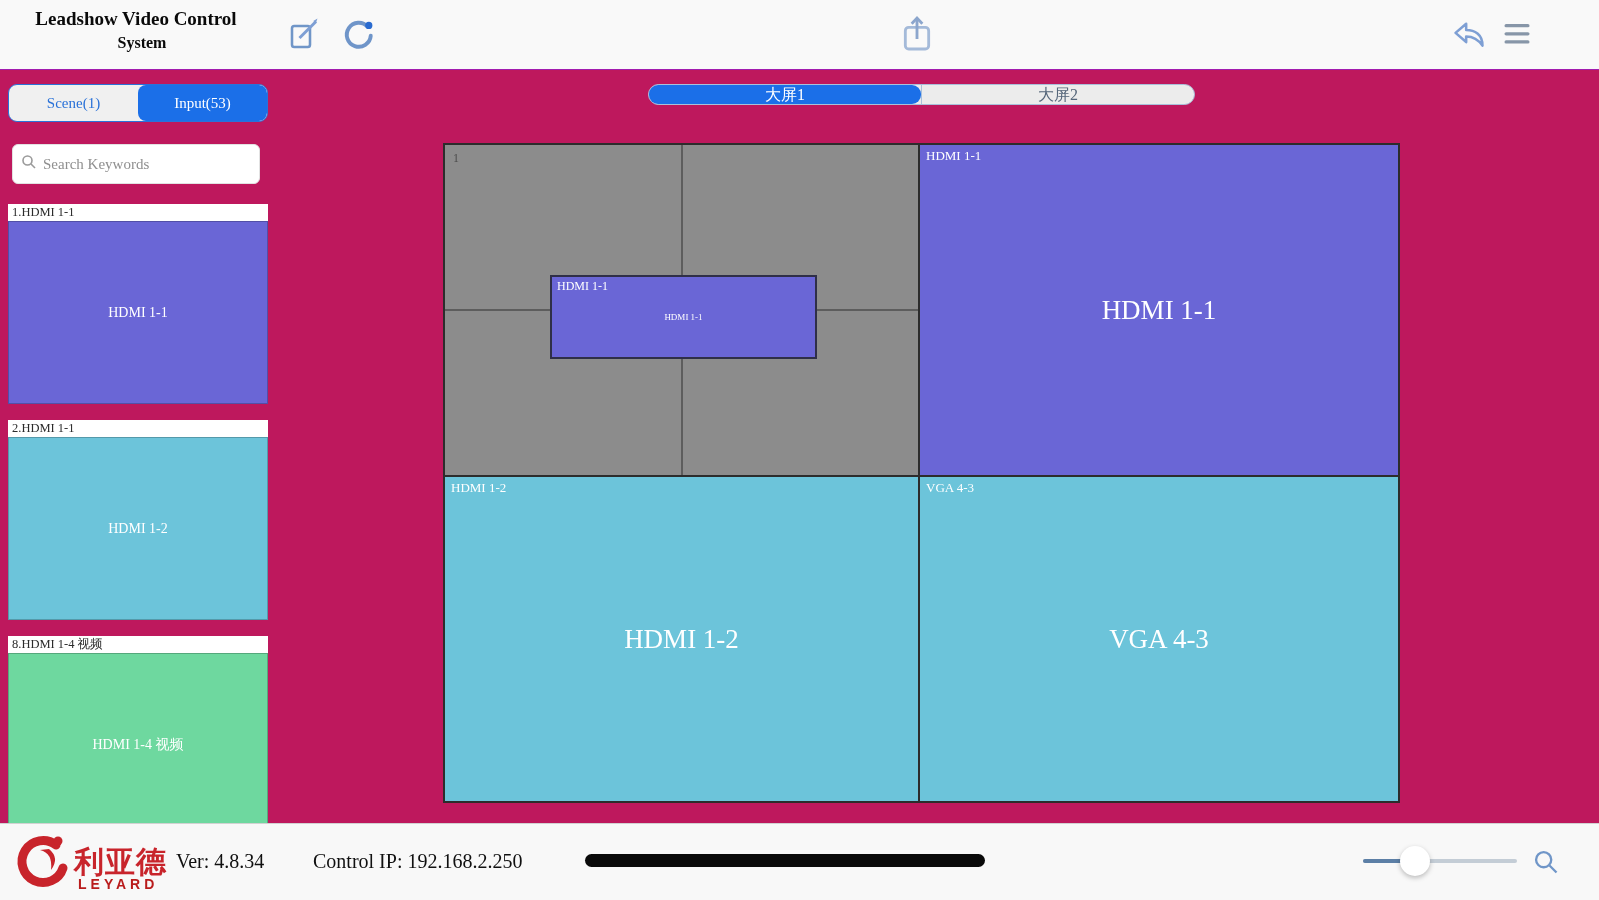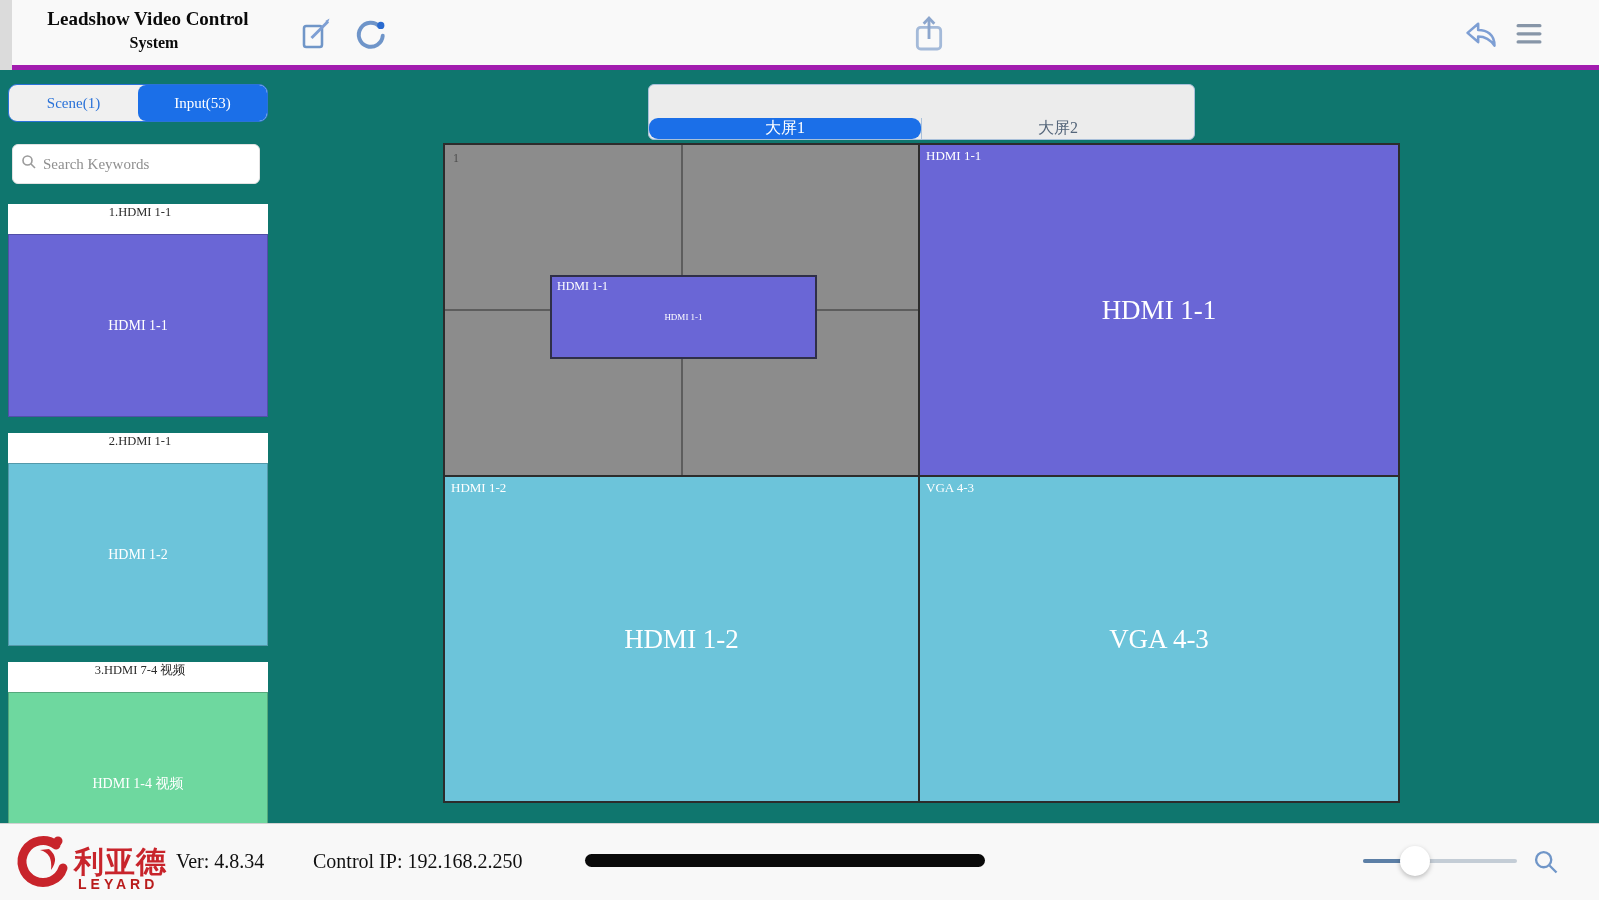--- a/index.html
+++ b/index.html
@@ -1,46 +1,46 @@
 <!DOCTYPE html>
 <html><head>
 <meta charset="utf-8">
 <style>
   * { margin:0; padding:0; box-sizing:border-box; }
   html,body { width:1599px; height:900px; font-family:"Liberation Serif", serif; }
   .screen { position:relative; width:1599px; height:900px; background:#dbdbdb; overflow:hidden; }
 
   
-  .topbar { position:absolute; top:0; left:12px; right:0; height:70px; background:#f9f9f9; border-bottom:5px solid #a21caf;padding-left:12px; }
+  .topbar { position:absolute; top:0; left:0; right:0; height:70px; background:#f9f9f9; border-bottom:1px solid #a21caf;padding-left:12px; }
   .app-title { position:absolute; left:0; top:8px; width:272px; text-align:center; color:#0a0a0a; }
   .app-title .l1 { font-size:19px; font-weight:bold; }
   .app-title .l2 { font-size:16px; font-weight:bold; margin-top:4px;margin-left:12px; }
   .icon-btn { position:absolute; background:none; border:none; cursor:pointer; padding:0; }
 
   
-  .main { position:absolute; top:70px; left:0; right:0; bottom:77px; background:#0f766e; overflow:hidden; }
+  .main { position:absolute; top:70px; left:0; right:0; bottom:77px; background:#be185d; overflow:hidden; }
 
   
   .sidebar-tabs { position:absolute; left:8px; top:14px; width:260px; height:38px; display:flex; border:1px solid #2a72d8; border-radius:9px; background:#f0f0f0; overflow:hidden; }
   .sidebar-tabs .stab { flex:1; border:none; font-family:"Liberation Serif", serif; font-size:15px; cursor:pointer; background:transparent; color:#2a72d8; }
   .sidebar-tabs .stab.active { background:#1b6fe8; color:#ffffff; border-radius:8px; }
   .search-box { position:absolute; left:12px; top:74px; width:248px; height:40px; background:#ffffff; border:1px solid #e2e2e2; border-radius:6px; display:flex; align-items:center; padding:0 8px; }
   .search-box svg { flex:0 0 auto; margin-right:6px; }
   .search-box input { flex:1; border:none; outline:none; font-family:"Liberation Serif", serif; font-size:15px; color:#333; background:transparent; }
   .search-box input::placeholder { color:#8f8f8f; }
   .input-list { position:absolute; left:8px; top:134px; width:260px; bottom:0; overflow:hidden; }
   .input-item { margin-bottom:16px; }
-  .input-item .ilabel { background:#ffffff; color:#2b2b2b; font-size:12.5px; line-height:17px; height:30px; padding-left:4px; white-space:nowrap; overflow:hidden;text-align:center; }
+  .input-item .ilabel { background:#ffffff; color:#2b2b2b; font-size:12.5px; line-height:17px; height:17px; padding-left:4px; white-space:nowrap; overflow:hidden; }
   .input-item .tile { height:183px; display:flex; align-items:center; justify-content:center; color:#ffffff; font-size:14px; border:1px solid rgba(0,0,0,0.22); cursor:grab; }
   .tile.purple { background:#6a66d6; }
   .tile.cyan   { background:#6cc4da; }
   .tile.green  { background:#6ed89f; }
 
   
-  .wall-tabs { position:absolute; left:648px; top:14px; width:547px; height:56px; display:flex; border:1px solid #a9c0da; border-radius:6px; background:#ececec;align-items:flex-end; }
+  .wall-tabs { position:absolute; left:648px; top:14px; width:547px; height:21px; display:flex; border:1px solid #a9c0da; border-radius:18px; background:#ececec; }
   .wall-tabs .wtab { flex:1; border:none; background:transparent; font-family:"Liberation Serif", serif; font-size:16px; color:#55667a; cursor:pointer; }
   .wall-tabs .wtab + .wtab { border-left:1px solid #a9c0da; }
   .wall-tabs .wtab.active { background:#1b6fe8; color:#ffffff; border-radius:9px; }
 
   
   .canvas { position:absolute; left:443px; top:73px; width:957px; height:660px; border:2px solid #2c2c2c; background:#8c8c8c; }
   .v-split { position:absolute; left:473px; top:0; width:2px; height:100%; background:#2c2c2c; }
   .h-split { position:absolute; left:0; top:330px; width:100%; height:2px; background:#2c2c2c; }
   .panel { position:absolute; display:flex; align-items:center; justify-content:center; }
   .panel .corner { position:absolute; top:3px; left:6px; font-size:13px; color:#ffffff; }
@@ -152,21 +152,21 @@
           <span>HDMI 1-1</span>
         </div>
       </div>
       <div class="input-item">
         <div class="ilabel">2.HDMI 1-1</div>
         <div class="tile cyan">
           <span>HDMI 1-2</span>
         </div>
       </div>
       <div class="input-item">
-        <div class="ilabel">3.HDMI 7-4 视频</div>
+        <div class="ilabel">8.HDMI 1-4 视频</div>
         <div class="tile green">
           <span>HDMI 1-4 视频</span>
         </div>
       </div>
     </div>
 
     <div class="wall-tabs">
       <button class="wtab active">大屏1</button>
       <button class="wtab">大屏2</button>
     </div>

